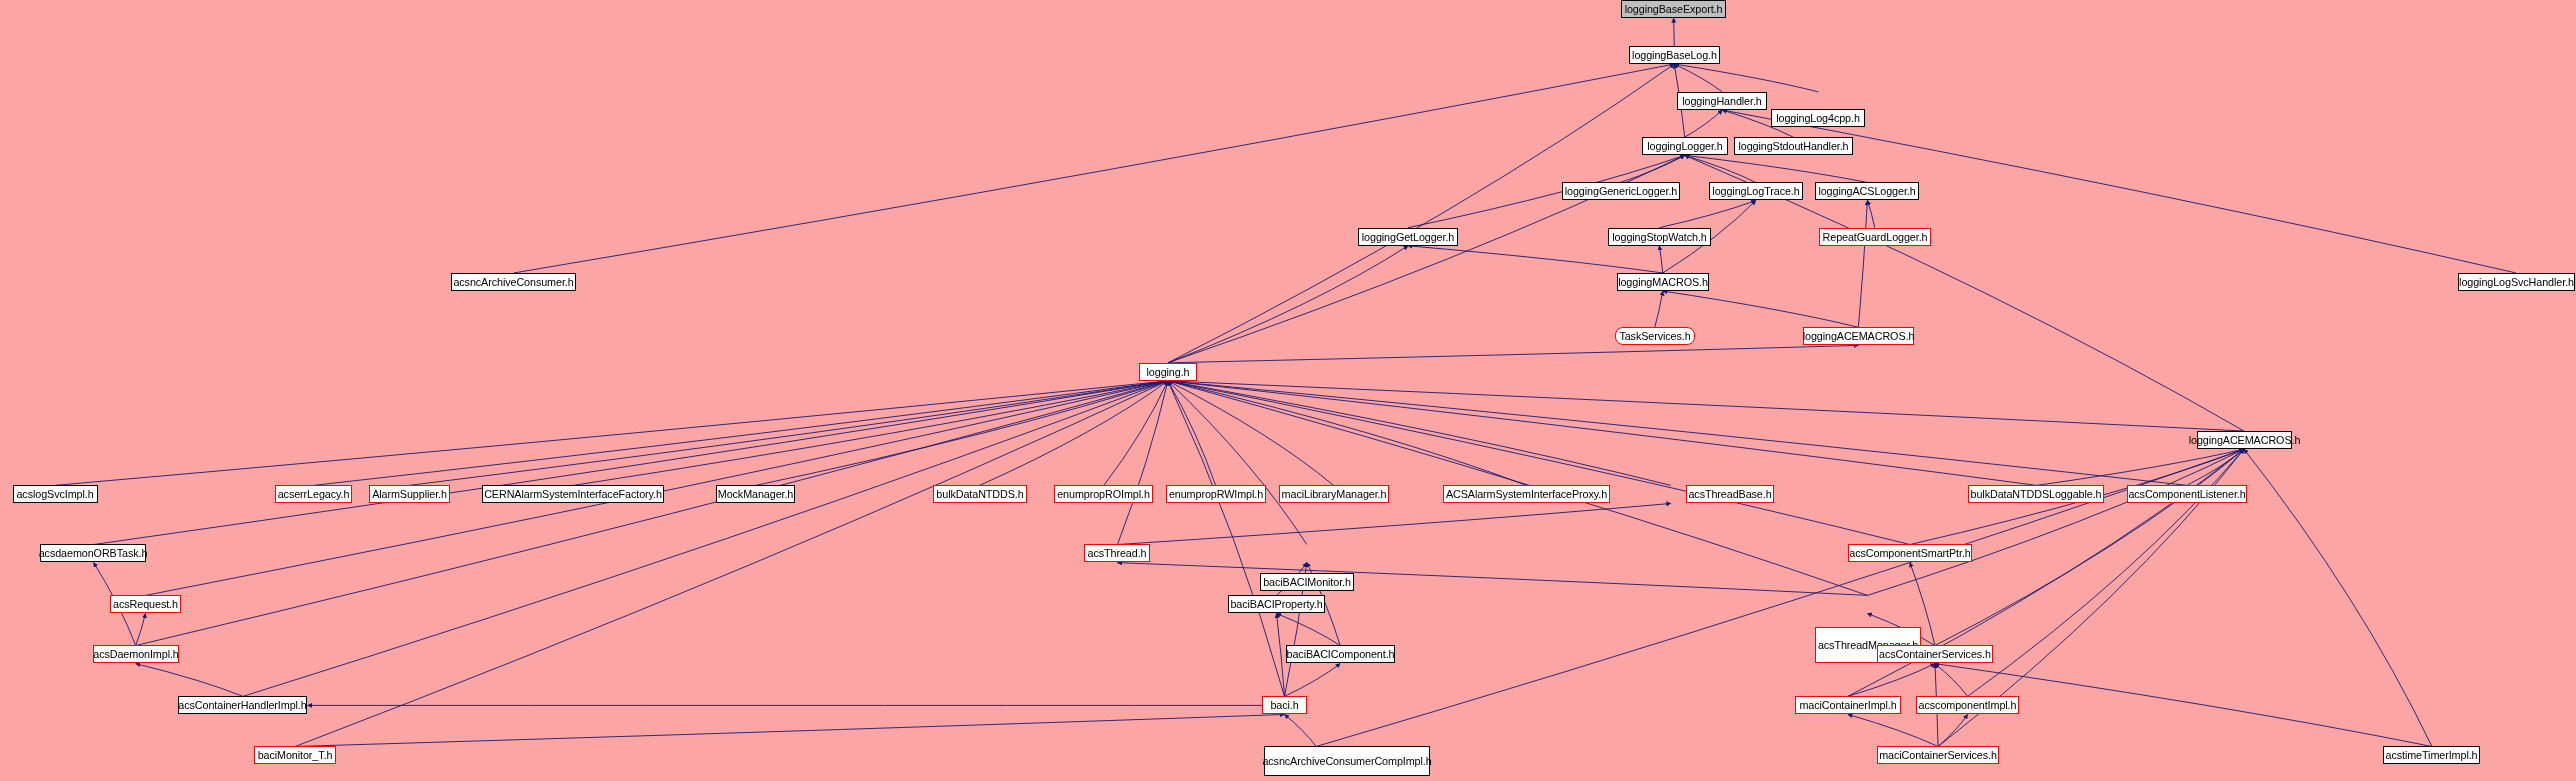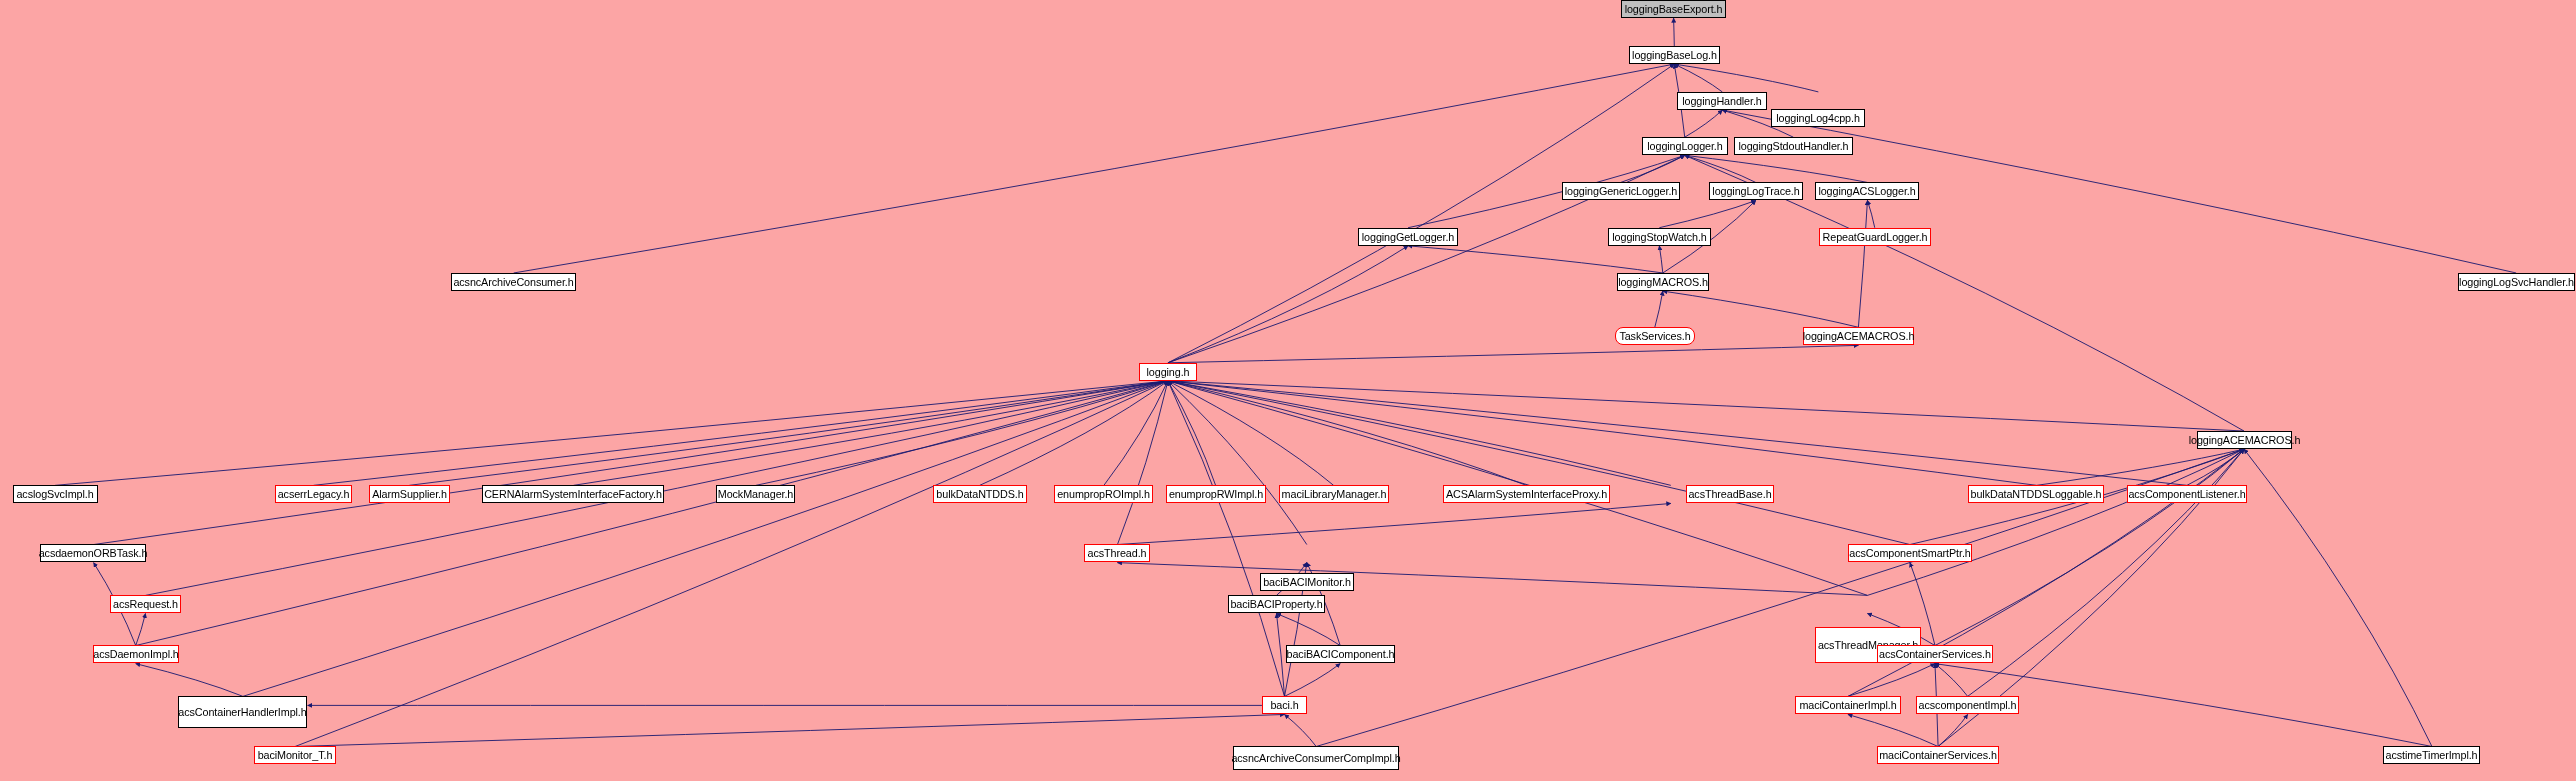--- a/index.html
+++ b/index.html
@@ -251,36 +251,36 @@
       </div>
       <div class="node" style="left: 1286px; top: 645px; width: 109px; height: 18px;">
         <span>baciBACIComponent.h</span>
       </div>
       <div class="node red" style="left: 1877px; top: 645px; width: 116px; height: 18px;">
         <span>acsContainerServices.h</span>
       </div>
       <div class="node red" style="left: 93px; top: 645px; width: 86px; height: 18px;">
         <span>acsDaemonImpl.h</span>
       </div>
-      <div class="node" style="left: 178px; top: 696px; width: 129px; height: 32px; text-align: right;">
+      <div class="node" style="left: 178px; top: 696px; width: 129px; height: 18px; text-align: right;">
         <span>acsContainerHandlerImpl.h</span>
       </div>
       <div class="node red" style="left: 1262px; top: 696px; width: 45px; height: 18px;">
         <span>baci.h</span>
       </div>
       <div class="node red" style="left: 1795px; top: 696px; width: 106px; height: 18px;">
         <span>maciContainerImpl.h</span>
       </div>
       <div class="node red" style="left: 1916px; top: 696px; width: 103px; height: 18px;">
         <span>acscomponentImpl.h</span>
       </div>
       <div class="node red" style="left: 254px; top: 746px; width: 82px; height: 18px;">
         <span>baciMonitor_T.h</span>
       </div>
-      <div class="node" style="left: 1233px; top: 746px; width: 166px; height: 24px;">
+      <div class="node" style="left: 1264px; top: 746px; width: 166px; height: 30px;">
         <span>acsncArchiveConsumerCompImpl.h</span>
       </div>
       <div class="node red" style="left: 1877px; top: 746px; width: 122px; height: 18px;">
         <span>maciContainerServices.h</span>
       </div>
       <div class="node" style="left: 2383px; top: 746px; width: 97px; height: 18px;">
         <span>acstimeTimerImpl.h</span>
       </div>
     </div>
 </div>

